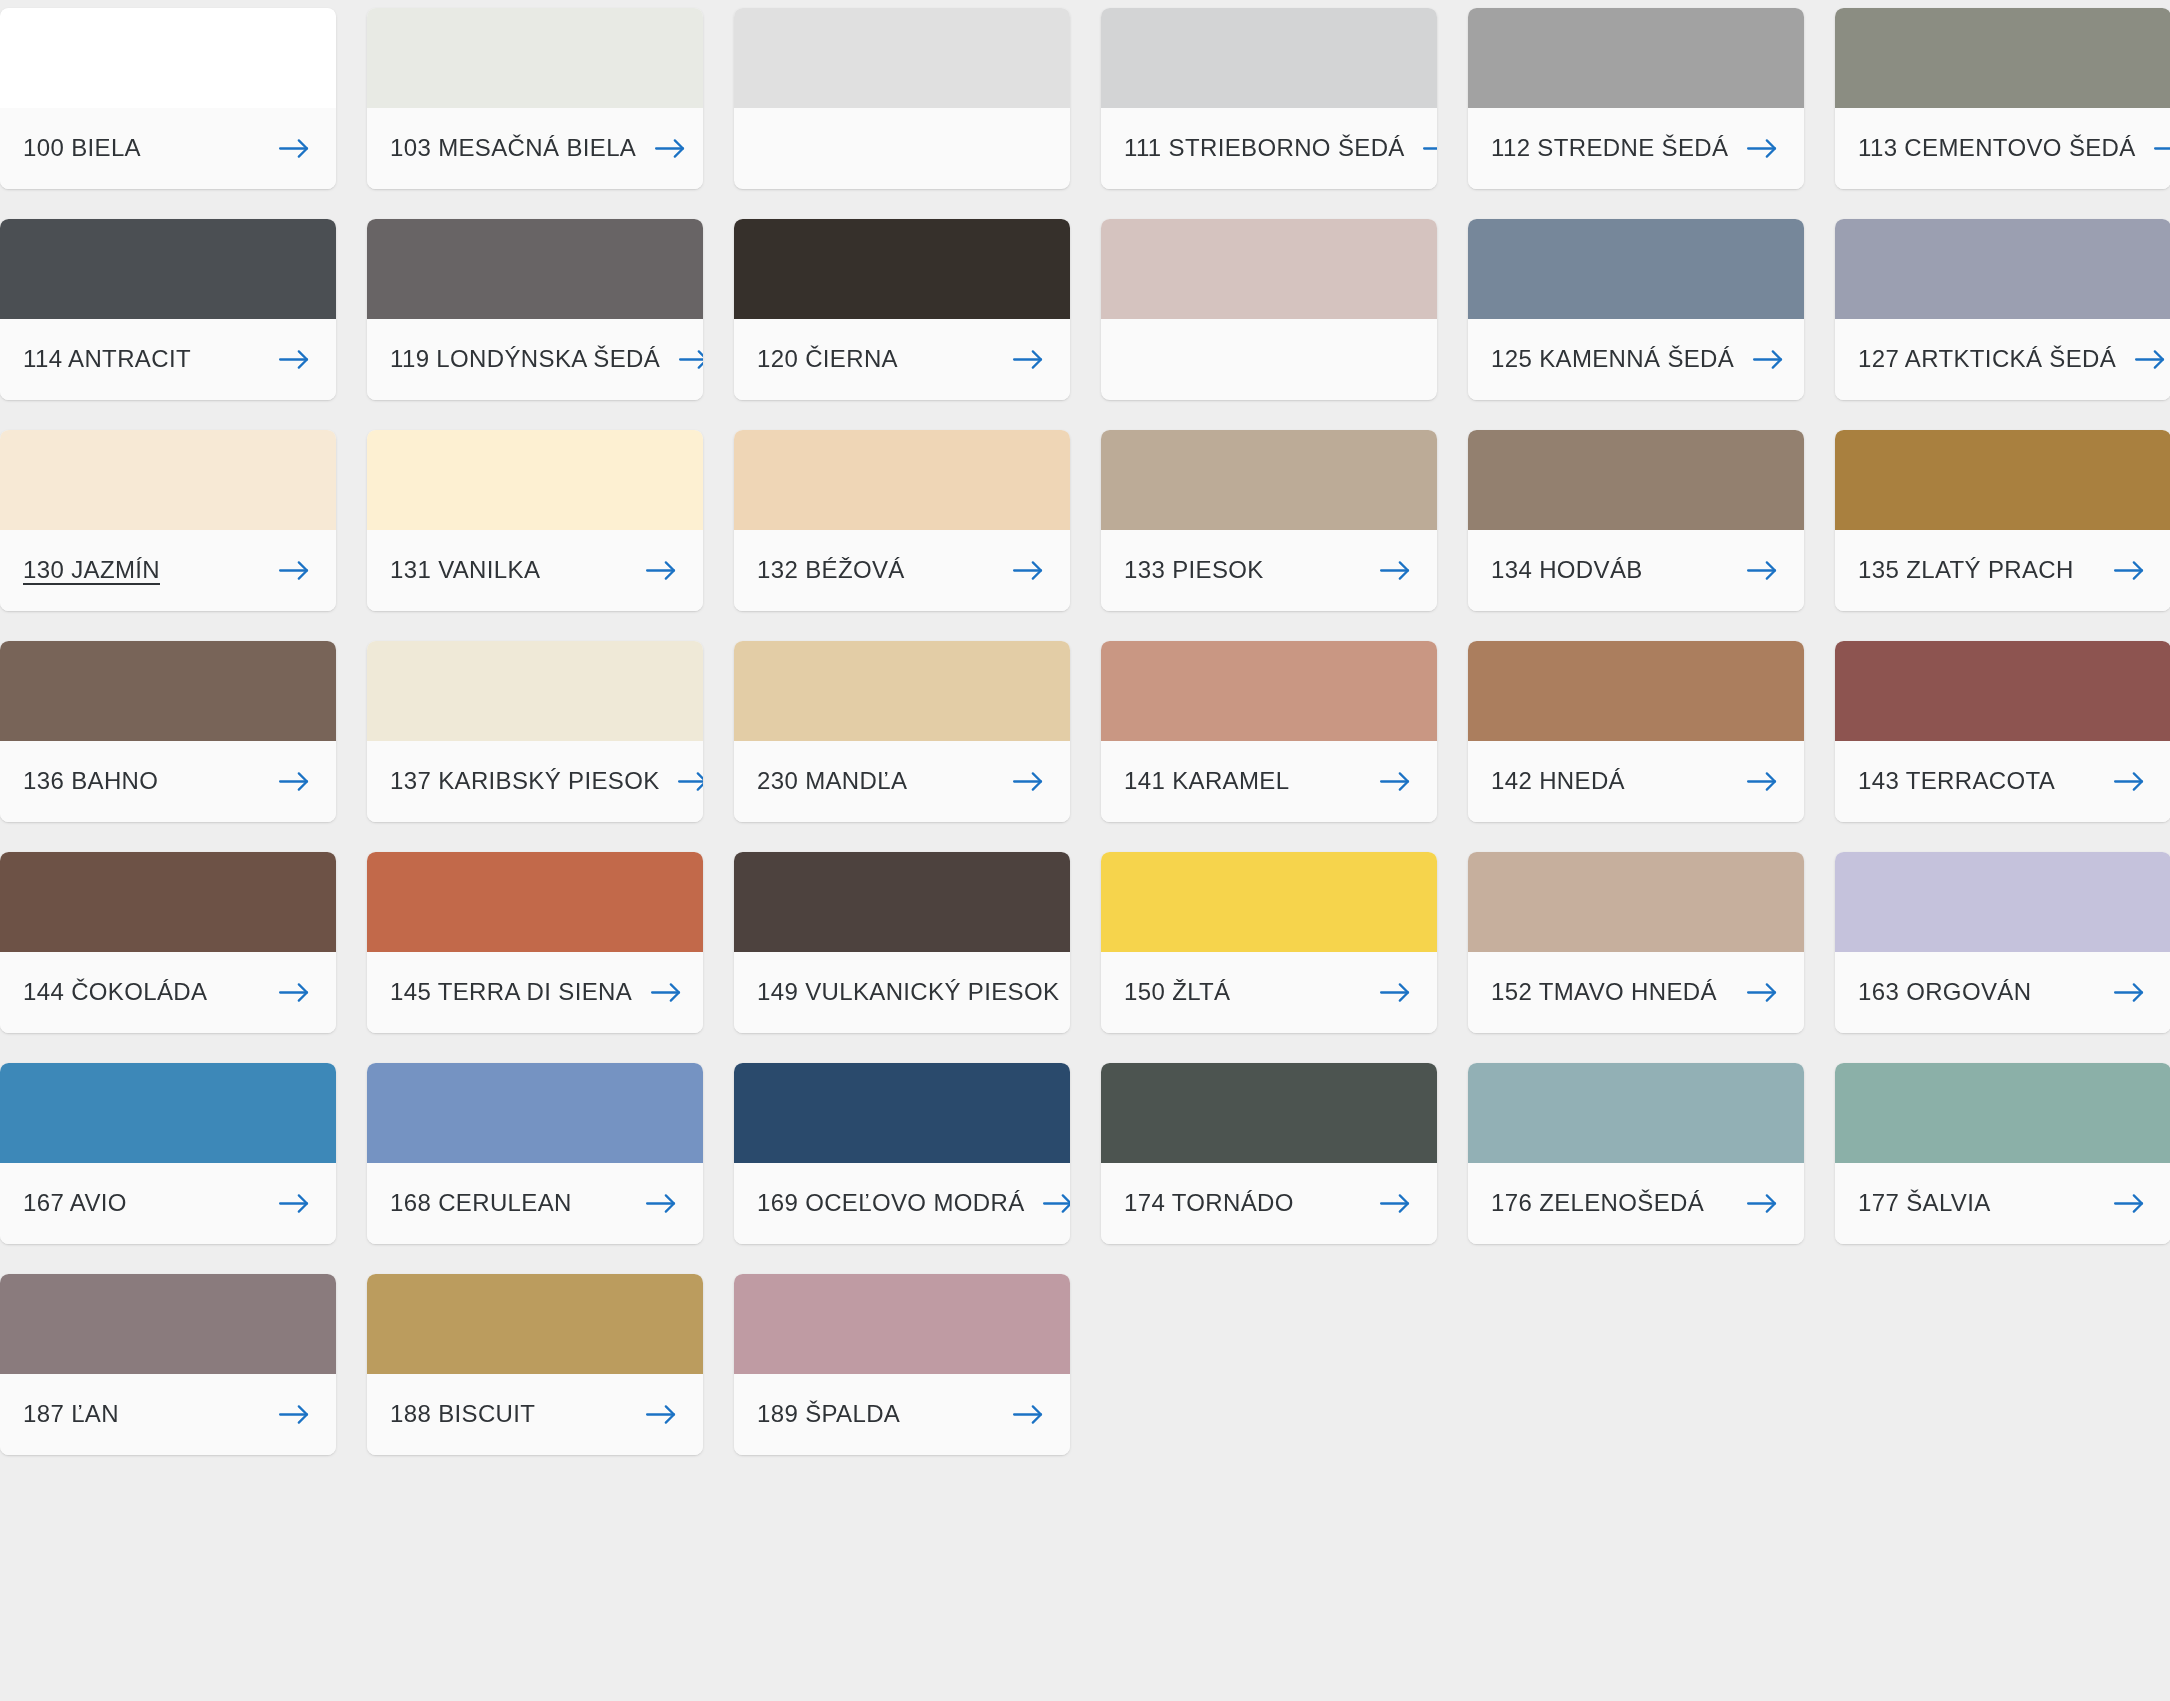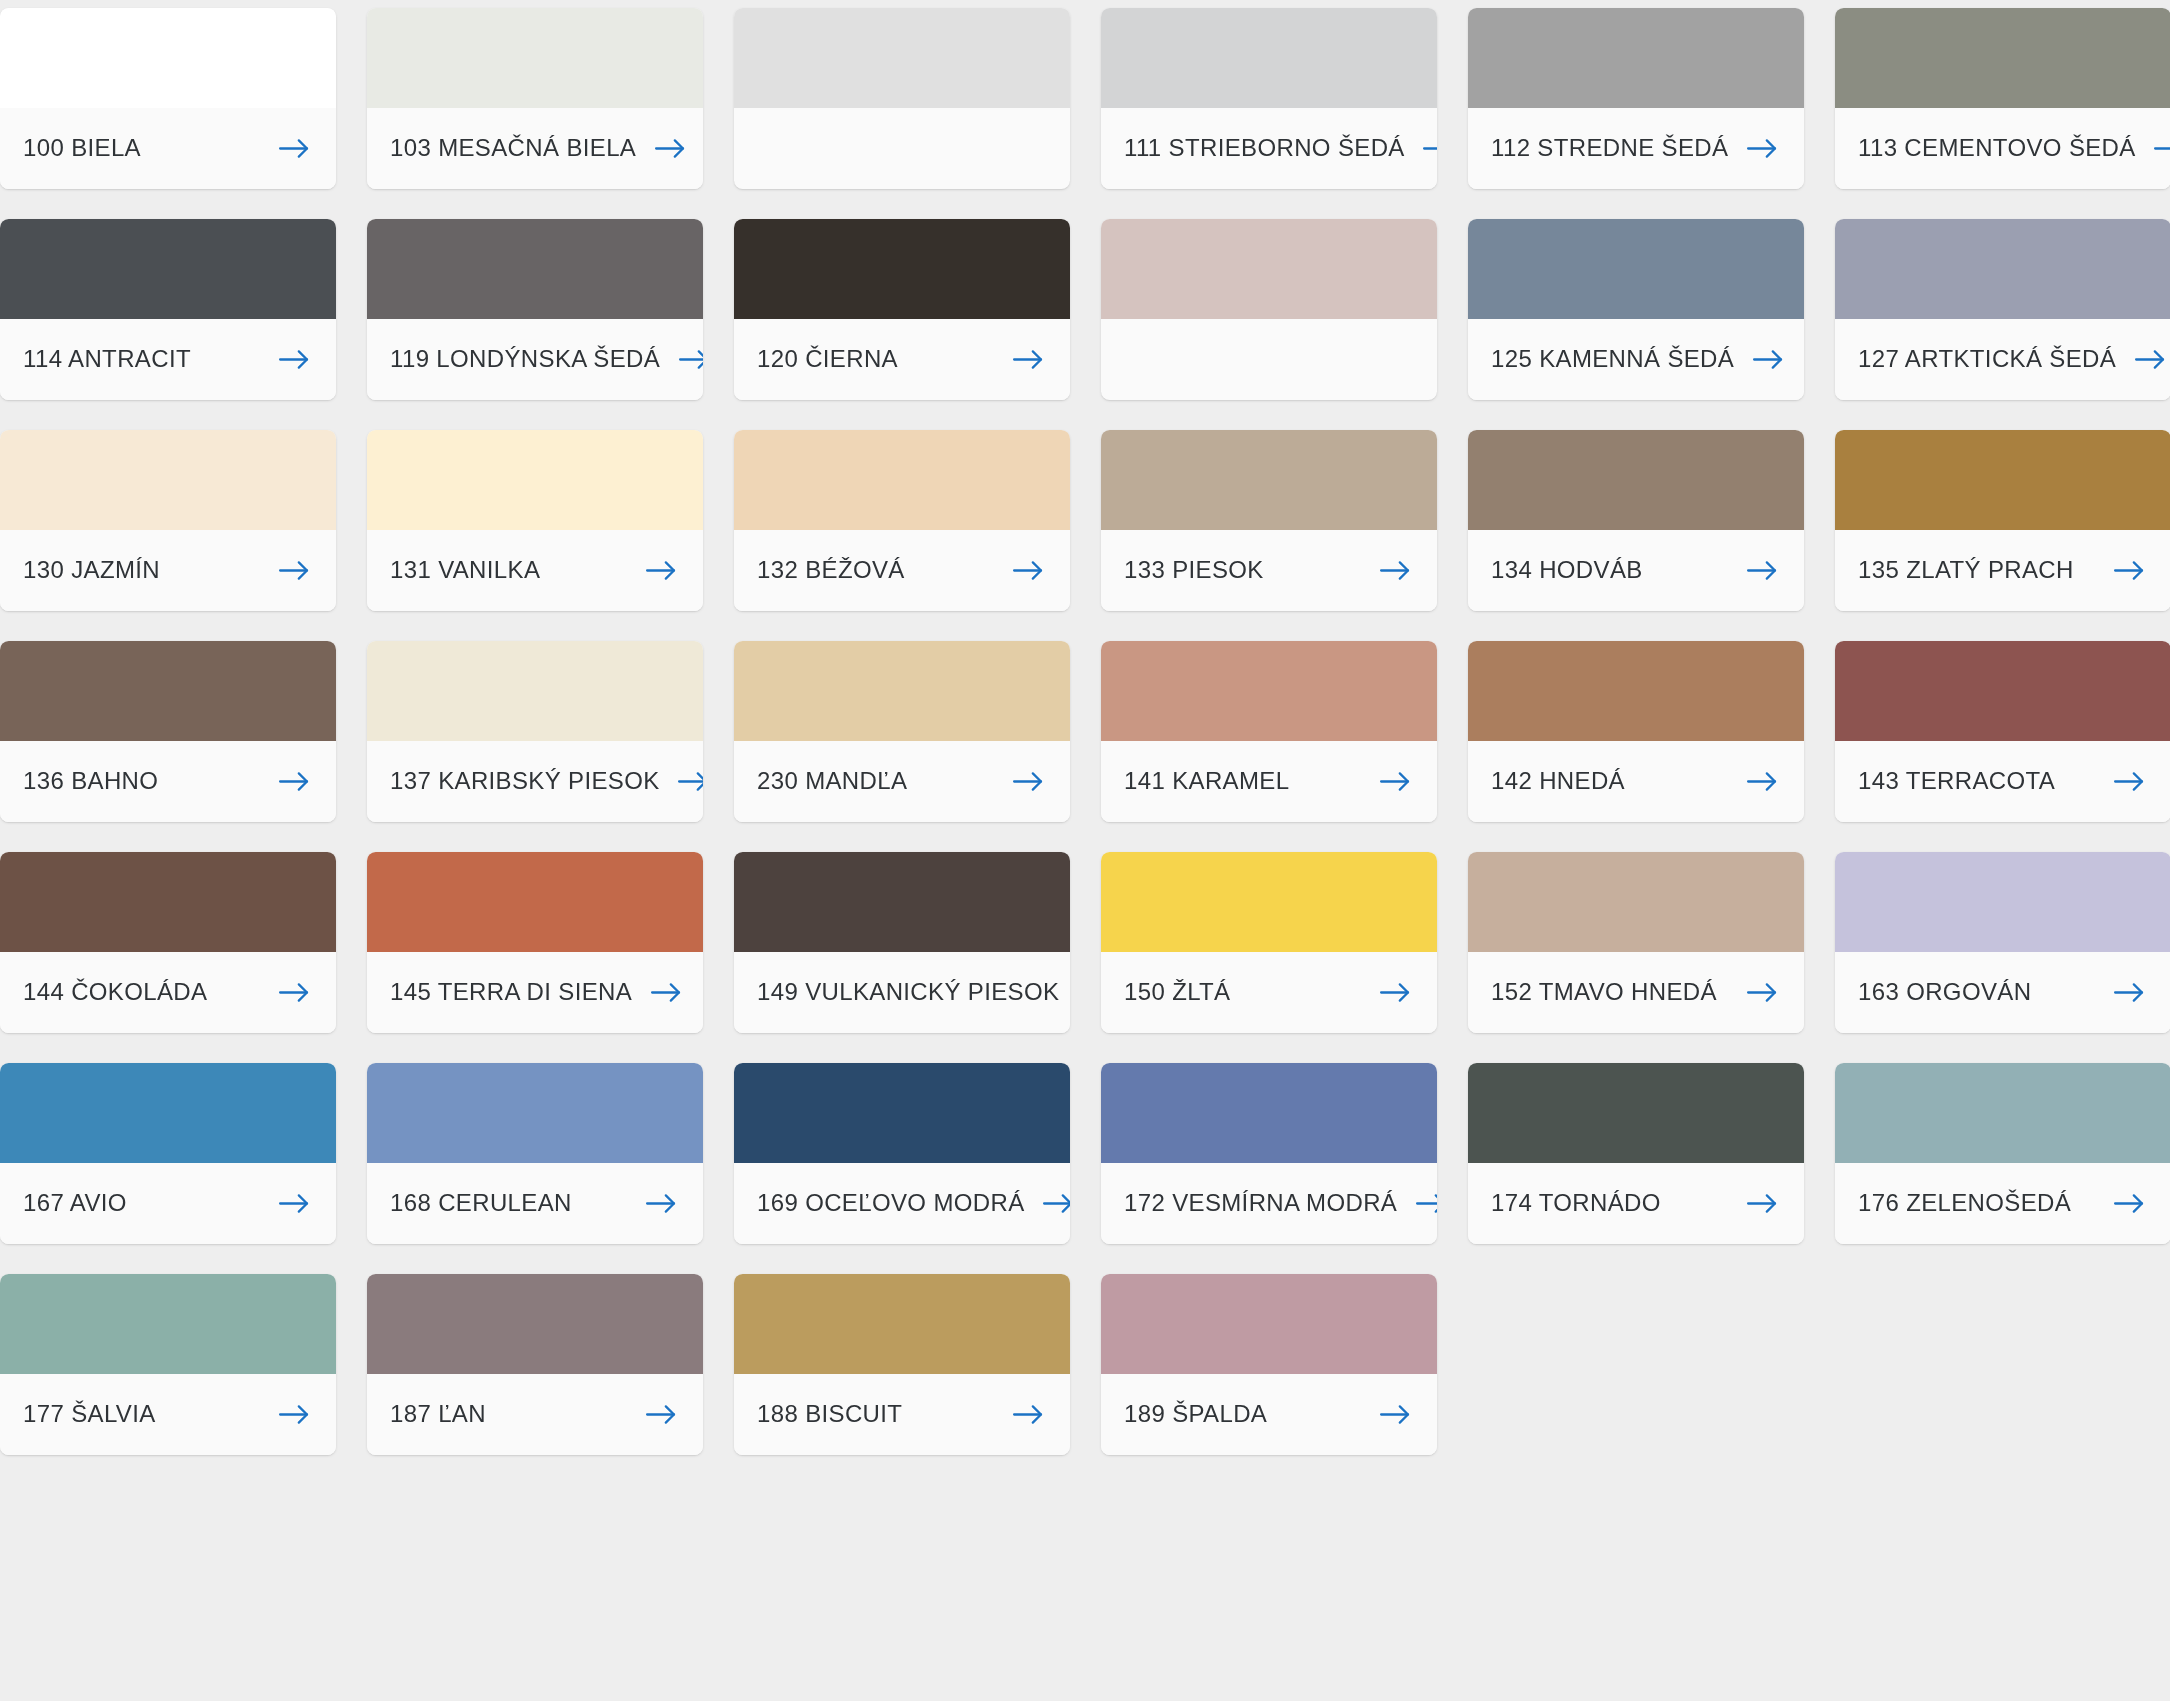--- a/index.html
+++ b/index.html
@@ -55,20 +55,21 @@
     font-size: 24px;
     letter-spacing: 0.015em;
     color: #2f3337;
     font-weight: 400;
     white-space: nowrap;
     line-height: 1;
     font-stretch: condensed;
   }
 
   .swatch-label.is-hovered {
+    text-decoration: underline;
     text-underline-offset: 4.9px;
     text-decoration-thickness: 1.9px;
   }
 
   .arrow-icon {
     flex: 0 0 auto;
     width: 33px;
     height: 23px;
     display: block;
     margin-left: 17.5px;
@@ -452,32 +453,20 @@
         <span class="swatch-label">169 OCEĽOVO MODRÁ</span>
         <span class="arrow-icon">
           <svg width="33" height="23" viewBox="0 0 34 24" fill="none" aria-hidden="true">
             <path d="M2 12 H30" stroke="#1b72c4" stroke-width="2.4" stroke-linecap="round"></path>
             <path d="M21.5 3.5 L30 12 L21.5 20.5" stroke="#1b72c4" stroke-width="2.4" stroke-linecap="round" stroke-linejoin="round" fill="none"></path>
           </svg>
         </span>
       </div>
     </article>
     <article class="swatch-card">
-      <div class="swatch-chip" style="background: rgb(100, 122, 173);"></div>
-      <div class="swatch-footer">
-        <span class="swatch-label">172 VESMÍRNA MODRÁ</span>
-        <span class="arrow-icon">
-          <svg width="33" height="23" viewBox="0 0 34 24" fill="none" aria-hidden="true">
-            <path d="M2 12 H30" stroke="#1b72c4" stroke-width="2.4" stroke-linecap="round"></path>
-            <path d="M21.5 3.5 L30 12 L21.5 20.5" stroke="#1b72c4" stroke-width="2.4" stroke-linecap="round" stroke-linejoin="round" fill="none"></path>
-          </svg>
-        </span>
-      </div>
-    </article>
-    <article class="swatch-card">
       <div class="swatch-chip" style="background: rgb(76, 84, 80);"></div>
       <div class="swatch-footer">
         <span class="swatch-label">174 TORNÁDO</span>
         <span class="arrow-icon">
           <svg width="33" height="23" viewBox="0 0 34 24" fill="none" aria-hidden="true">
             <path d="M2 12 H30" stroke="#1b72c4" stroke-width="2.4" stroke-linecap="round"></path>
             <path d="M21.5 3.5 L30 12 L21.5 20.5" stroke="#1b72c4" stroke-width="2.4" stroke-linecap="round" stroke-linejoin="round" fill="none"></path>
           </svg>
         </span>
       </div>

